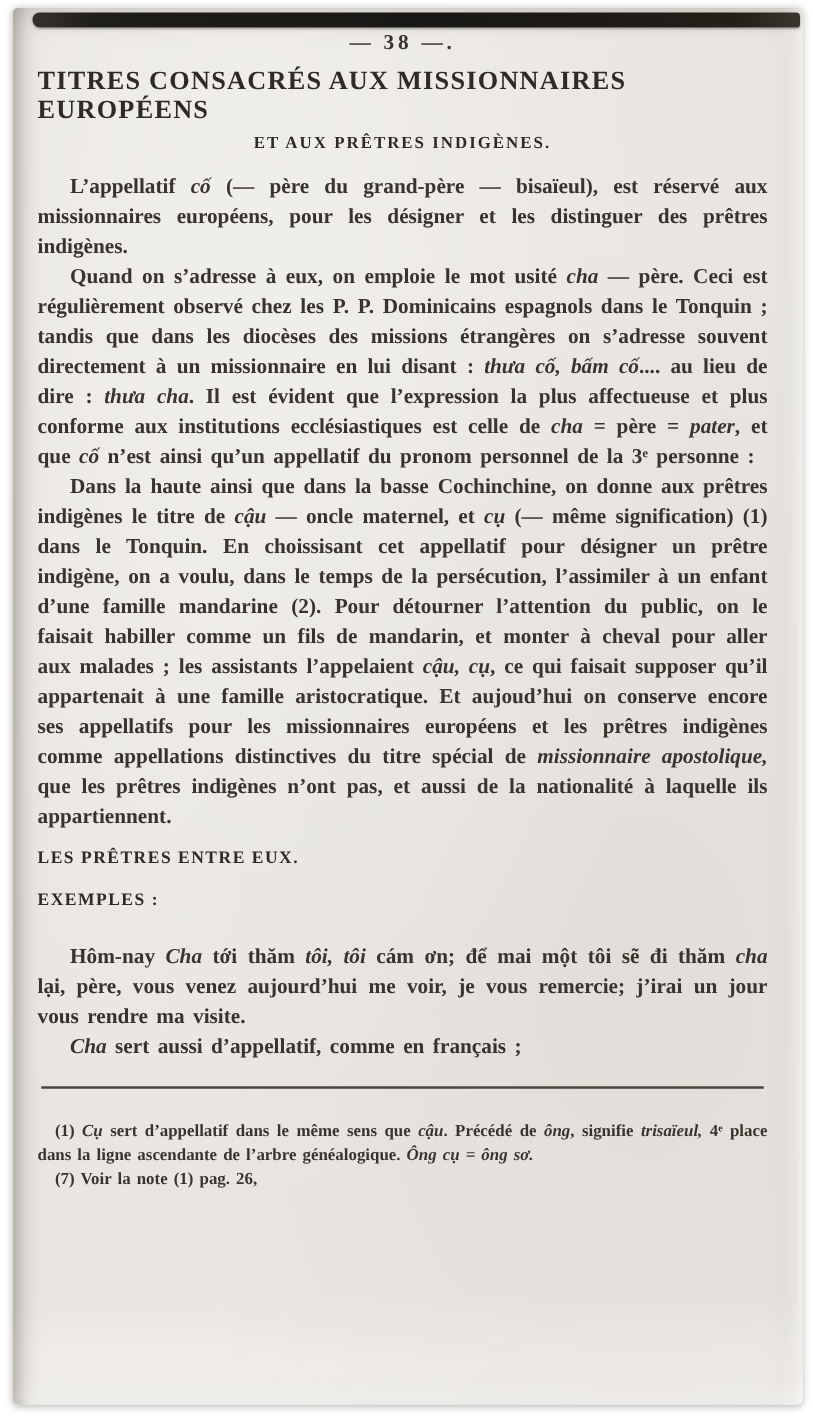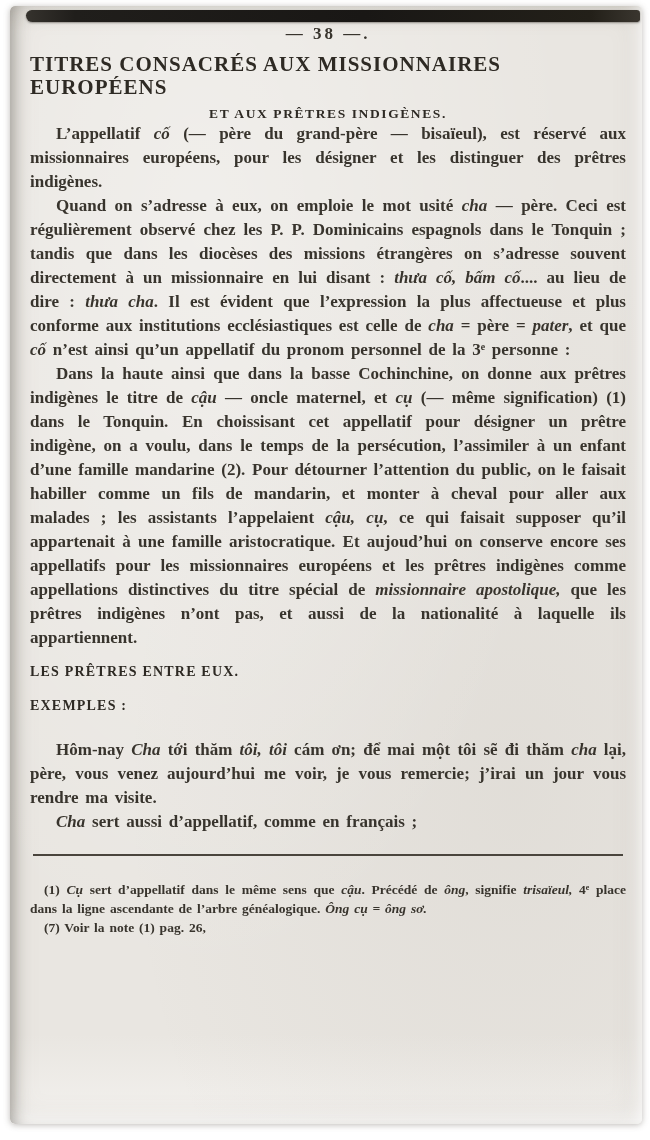--- a/index.html
+++ b/index.html
@@ -22,21 +22,21 @@
       inset 0 -16px 18px -12px rgba(255,255,255,.85),
       inset 0 0 30px rgba(125,118,105,.18);
   }
   .top-band{
     position:absolute;top:4px;left:16px;right:2px;height:12px;
     background:linear-gradient(90deg,#35322d 0%, var(--band,#201e1b) 8%, #191715 55%, #232019 92%, #3a362f 100%);
     border-radius:7px 4px 3px 8px;
     box-shadow:0 1px 2px rgba(60,55,50,.5);
   }
   .content{
-    position:absolute;left:20px;right:16px;top:12px;
+    position:absolute;left:20px;right:28px;top:12px;
     color:var(--ink,#38342d);
   }
   .pageno{
     margin:6px 0 0;text-align:center;
     font-size:17px;font-weight:bold;letter-spacing:3px;
   }
   h1.title{
     margin:9px 0 0;text-align:left;
     font-size:21px;font-weight:bold;letter-spacing:1px;line-height:23px;
     color:#2e2a24;
@@ -44,21 +44,21 @@
   h2.subtitle{
     margin:7px 0 0;text-align:center;
     font-size:13.5px;font-weight:bold;letter-spacing:1.6px;
     color:#2e2a24;
   }
   p.body{
     margin:0;font-size:17px;line-height:24px;font-weight:bold;
     text-align:justify;text-indent:26px;
     word-spacing:2.5px;
   }
-  p.first{}
+  p.first{margin-top:15px;}
   h3.section{
     margin:14px 0 0;text-align:left;
     font-size:14px;font-weight:bold;letter-spacing:1.2px;
     color:#2e2a24;
   }
   p.traitent{margin-top:16px;}
   h3.exemples{margin-top:18px;}
   p.example{margin-top:24px;}
   .footnote-rule{
     margin-top:20px;border:0;

